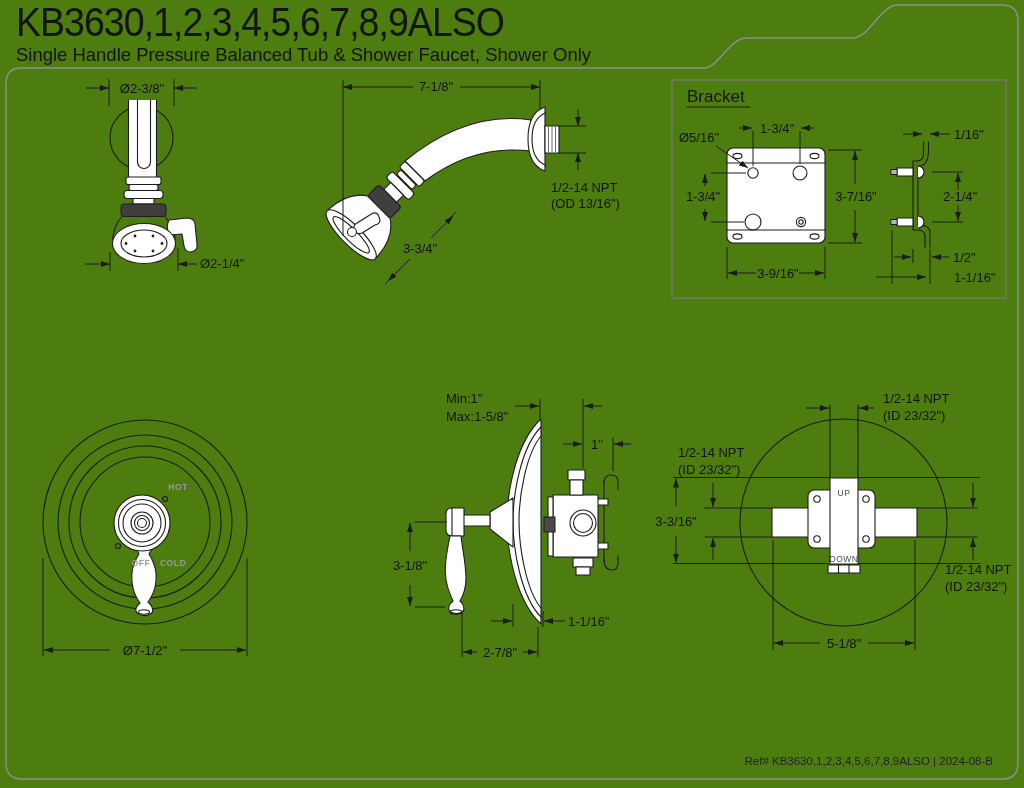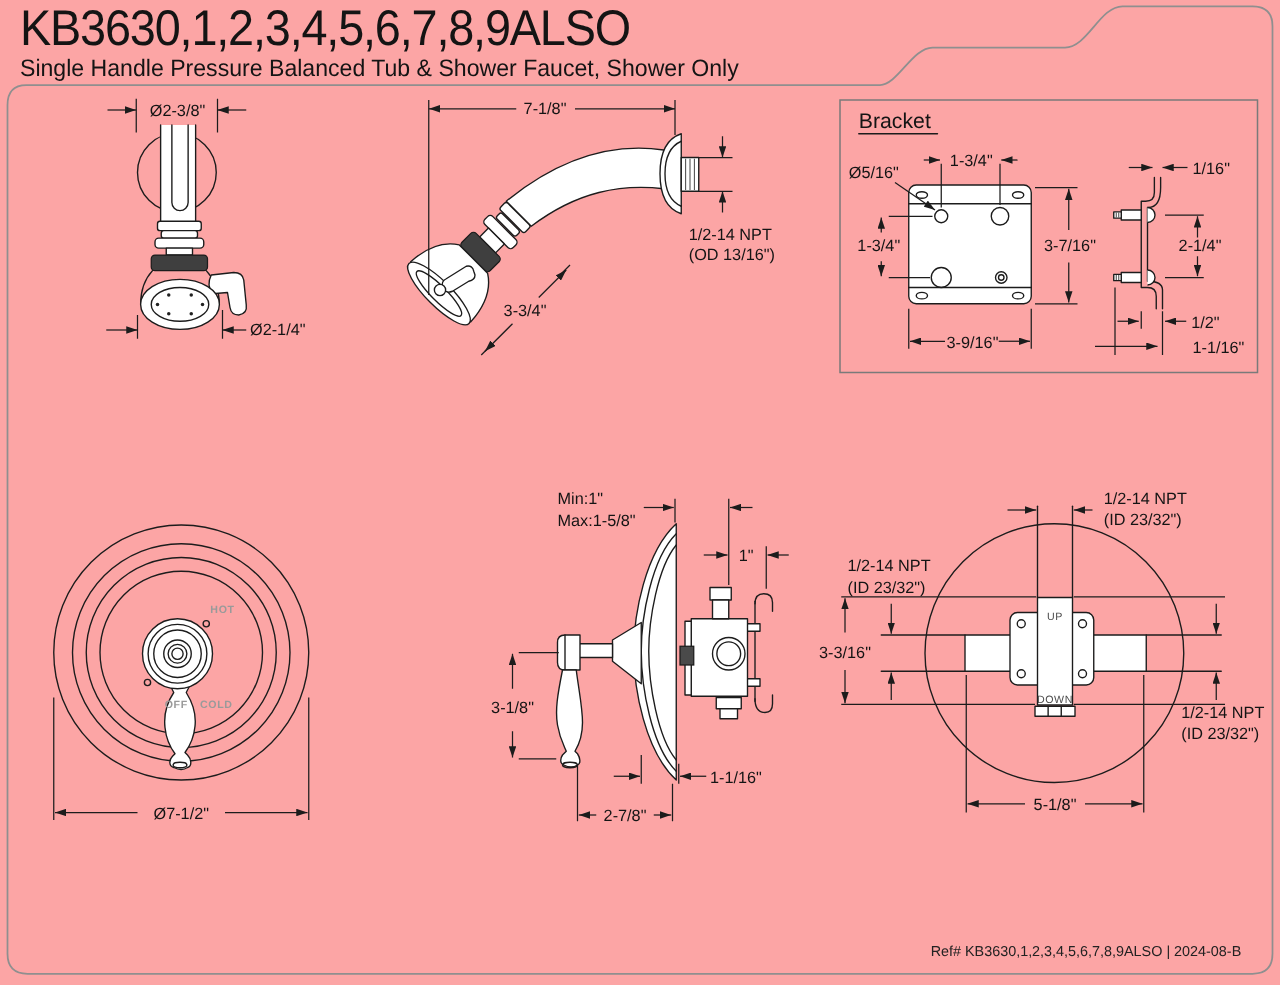--- a/index.html
+++ b/index.html
@@ -1,16 +1,16 @@
 <!DOCTYPE html>
 <html><head>
 <meta charset="utf-8">
 <style>
   html,body{margin:0;padding:0;background:#ffffff;}
-  .stage{width:1024px;height:788px;position:relative;background:#fca5a5;overflow:hidden;}
+  .stage{width:1024px;height:788px;position:relative;background:#4d7c0f;overflow:hidden;}
   svg{display:block;}
   .t{font-family:"Liberation Sans",sans-serif;fill:#141414;}
   .title{font-size:40px;letter-spacing:-1px;}
   .subtitle{font-size:19px;}
   .dim{font-size:13px;}
   .dimc{text-anchor:middle;}
   .dime{text-anchor:end;}
   .boxlbl{font-size:17px;}
   .tiny{font-size:8.5px;font-weight:bold;fill:#9a9a9a;letter-spacing:.5px;text-anchor:middle;}
   .updown{font-size:8.5px;fill:#4a4a4a;text-anchor:middle;letter-spacing:.5px;}

